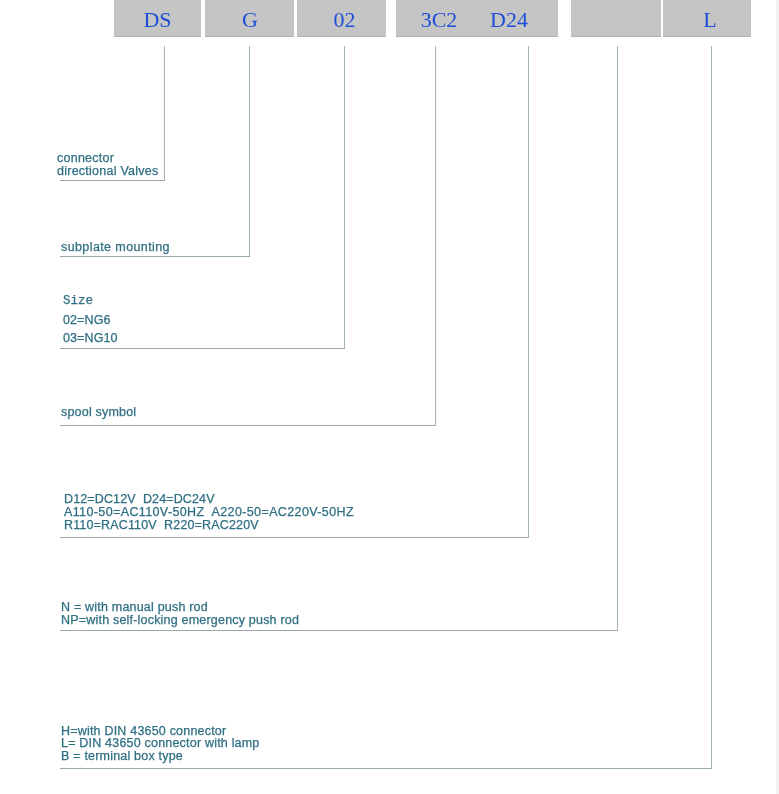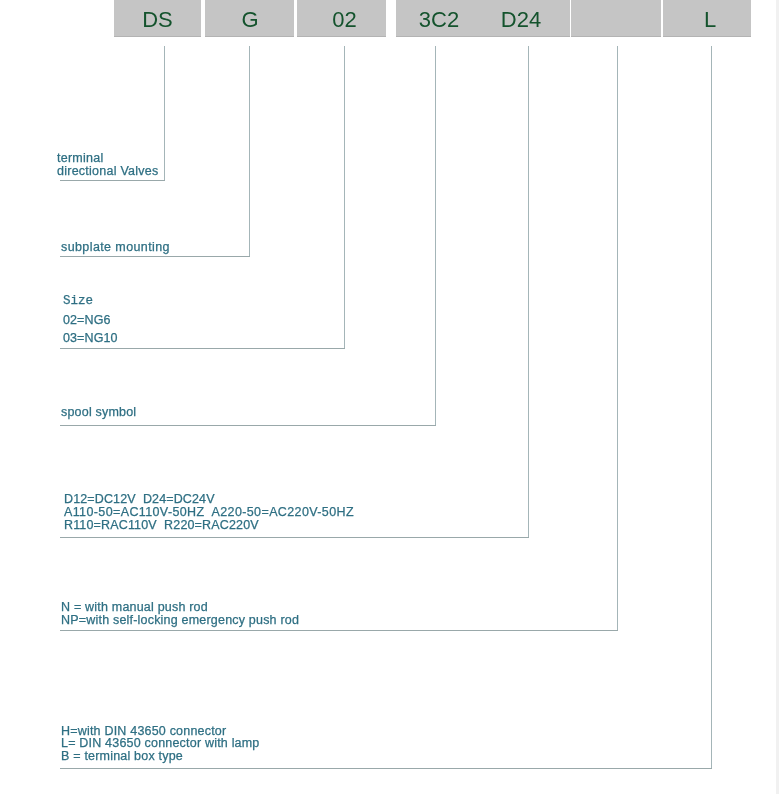--- a/index.html
+++ b/index.html
@@ -11,27 +11,27 @@
 
   
   #page-edge{position:absolute;top:0;left:776px;width:3px;height:794px;
              background:#f1f1f1;}
 
   
   #code-row{position:absolute;left:0;top:0;width:779px;height:38px;}
   .code-box{position:absolute;top:0;height:37px;box-sizing:border-box;
             background:#c5c5c5;border-bottom:1px solid #b3b3b3;}
   .code-box>span{position:absolute;left:0;right:0;text-align:center;top:9px;
-            font-size:22px;line-height:22px;color:#14532d;
+            font-size:22px;line-height:22px;color:#1d4ed8;font-family:Liberation Serif, serif;
             -webkit-font-smoothing:antialiased;}
   #cb1{left:114px;width:87px;} #cb1>span{margin-left:0px;}
   #cb2{left:205px;width:89px;} #cb2>span{margin-left:1px;}
   #cb3{left:297px;width:89px;} #cb3>span{margin-left:-3px;padding-left:9px;}
   #cb4{left:396px;width:90px;} #cb4>span{margin-left:-4px;}
-  #cb5{left:480px;width:90px;} #cb5>span{margin-left:-8px;}
+  #cb5{left:468px;width:90px;} #cb5>span{margin-left:-8px;}
   #cb6{left:571px;width:90px;} #cb6>span{margin-left:0px;}
   #cb7{left:663px;width:88px;} #cb7>span{margin-left:6px;}
 
   
   .vline{position:absolute;width:1px;top:46px;background:#a4b5b8;}
   .hline{position:absolute;height:1px;left:60px;background:#99a8aa;}
   #v1{left:164px;height:134px;} #h1{top:180px;width:105px;}
   #v2{left:249px;height:210px;} #h2{top:256px;width:190px;}
   #v3{left:344px;height:302px;} #h3{top:348px;width:285px;}
   #v4{left:435px;height:379px;} #h4{top:425px;width:376px;}
@@ -92,21 +92,21 @@
   <div class="vline" id="v4"></div>
   <div class="hline" id="h4"></div>
   <div class="vline" id="v5"></div>
   <div class="hline" id="h5"></div>
   <div class="vline" id="v6"></div>
   <div class="hline" id="h6"></div>
   <div class="vline" id="v7"></div>
   <div class="hline" id="h7"></div>
 
   <div class="note" id="n1">
-    <div>terminal</div>
+    <div>connector</div>
     <div>directional Valves</div>
   </div>
 
   <div class="note" id="n2">
     <div>subplate mounting</div>
   </div>
 
   <div class="note" id="n3">
     <div>Size</div>
     <div>02=NG6</div>

